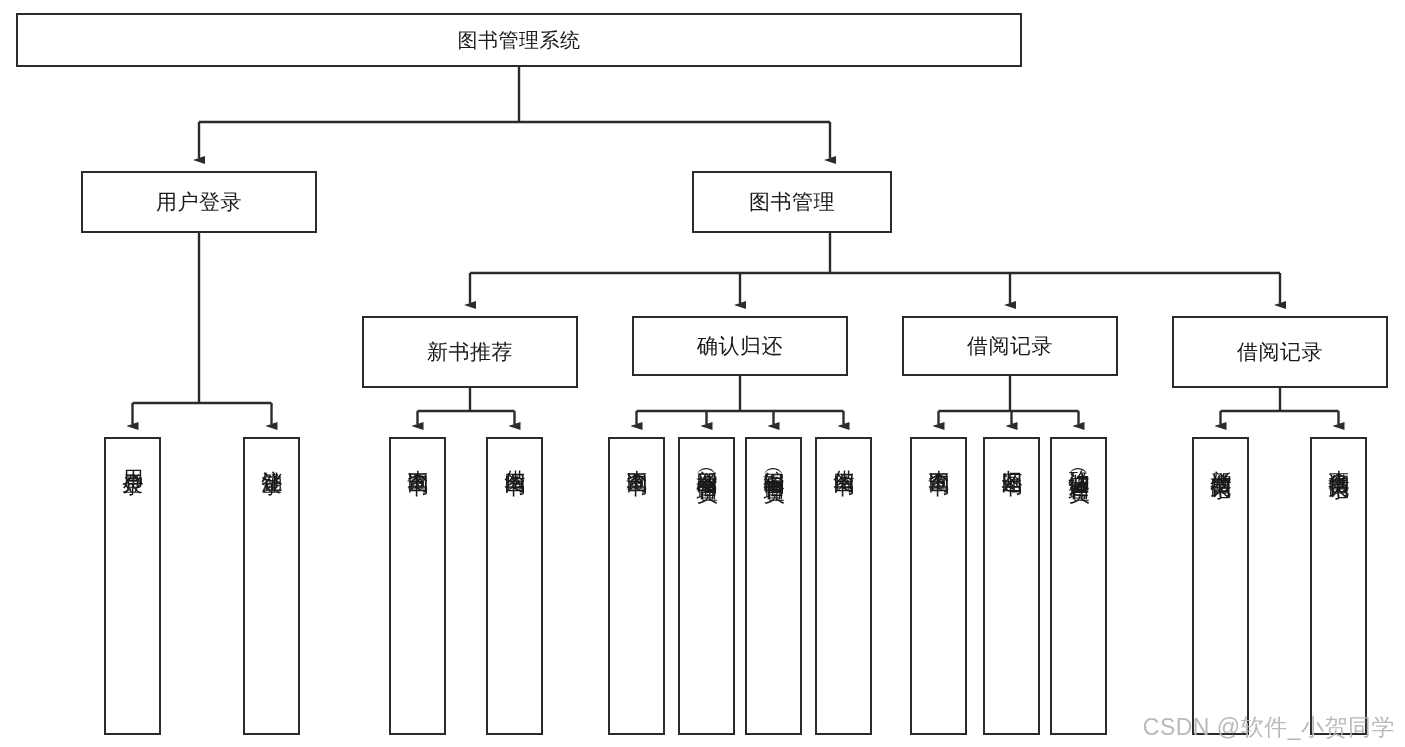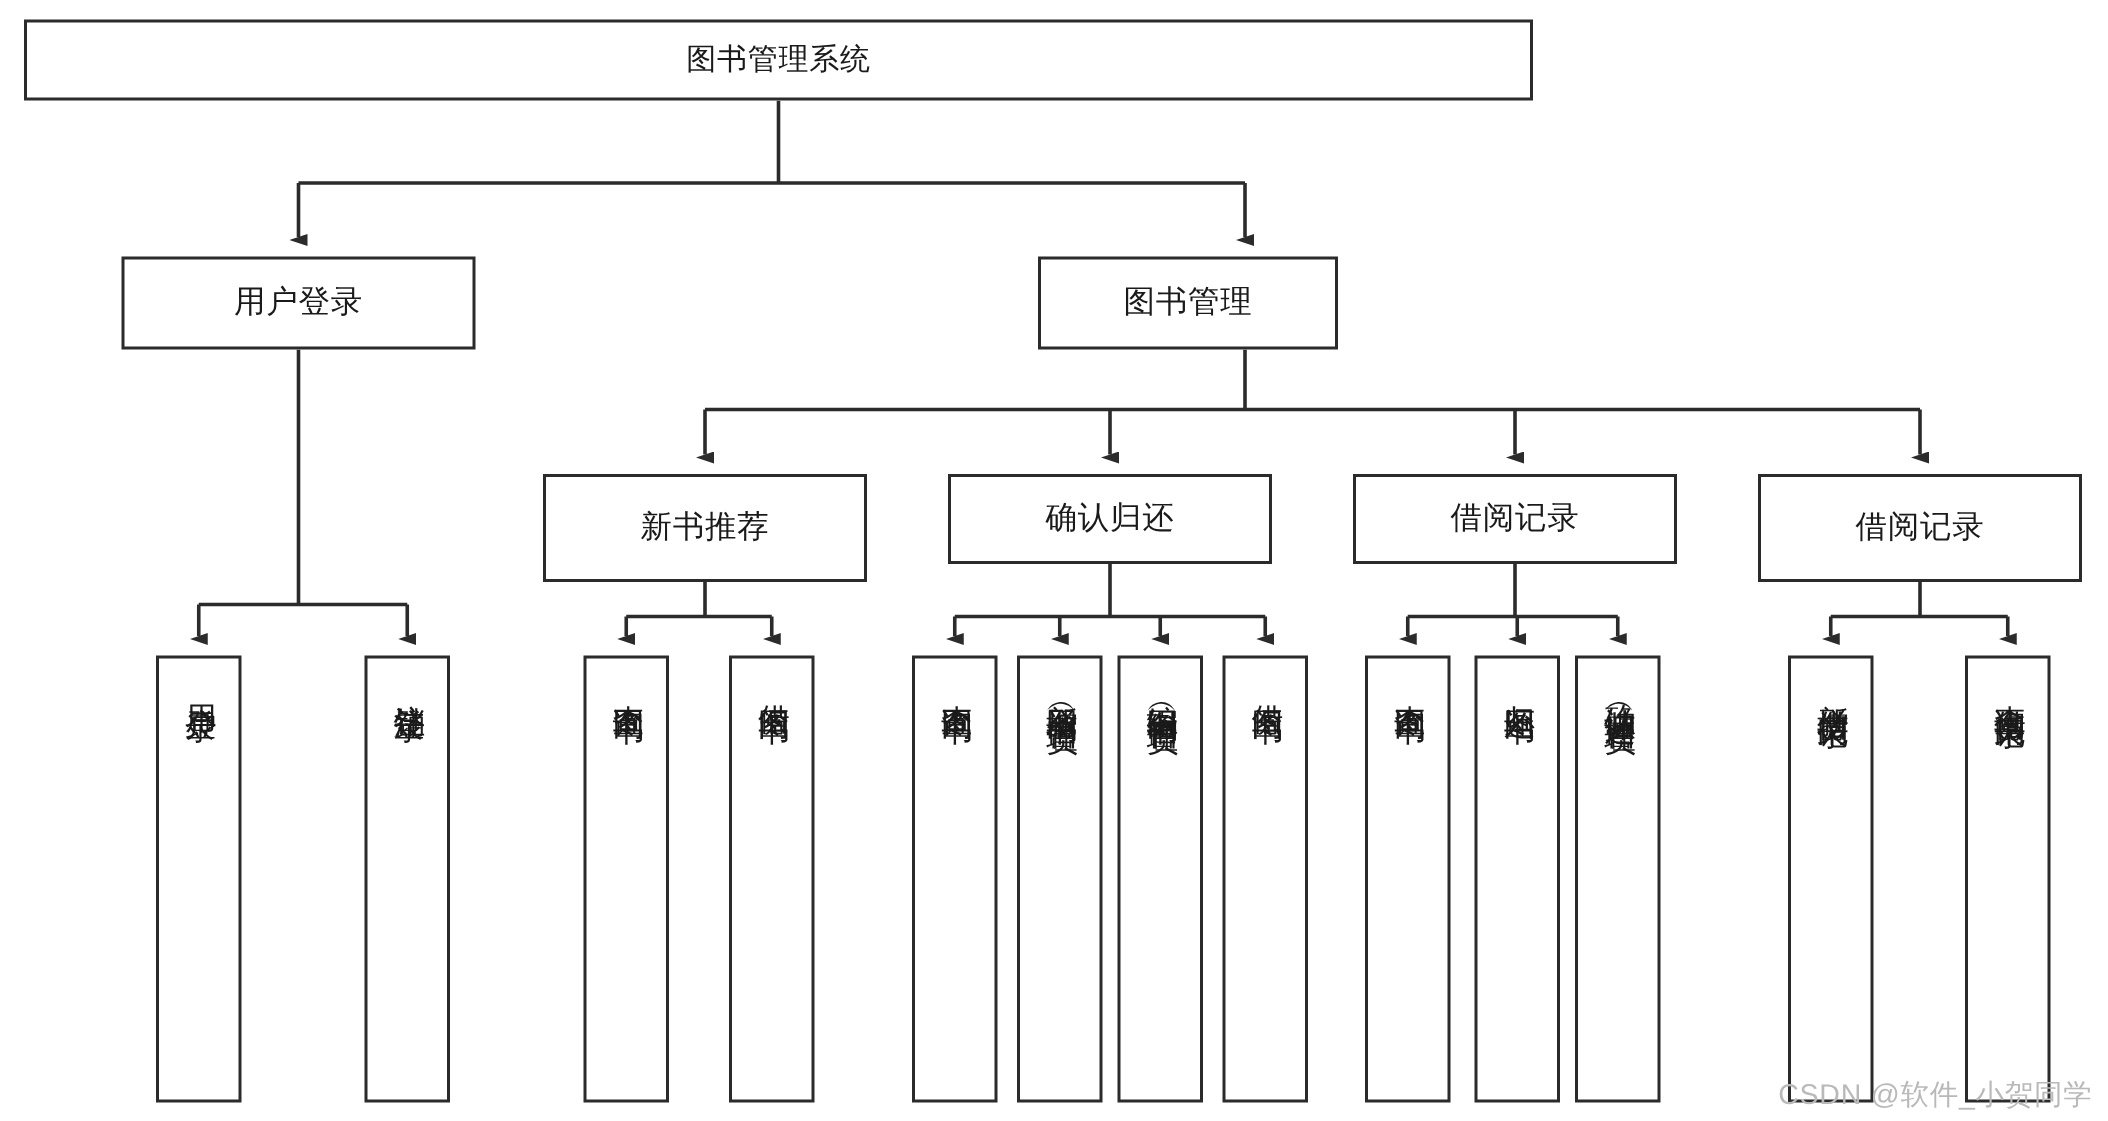--- a/index.html
+++ b/index.html
@@ -53,21 +53,21 @@
     font-size: 21px;
     line-height: 1.28;
     letter-spacing: 2px;
     white-space: nowrap;
     text-align: left;
   }
   .watermark {
     position: absolute;
     right: 10px;
     bottom: 4px;
-    font-size: 19px;
+    font-size: 23px;
     color: #b9b9b9;
     white-space: nowrap;
     letter-spacing: 0.5px;
   }
 </style>
 </head>
 <body>
 
 <div id="canvas">
 

